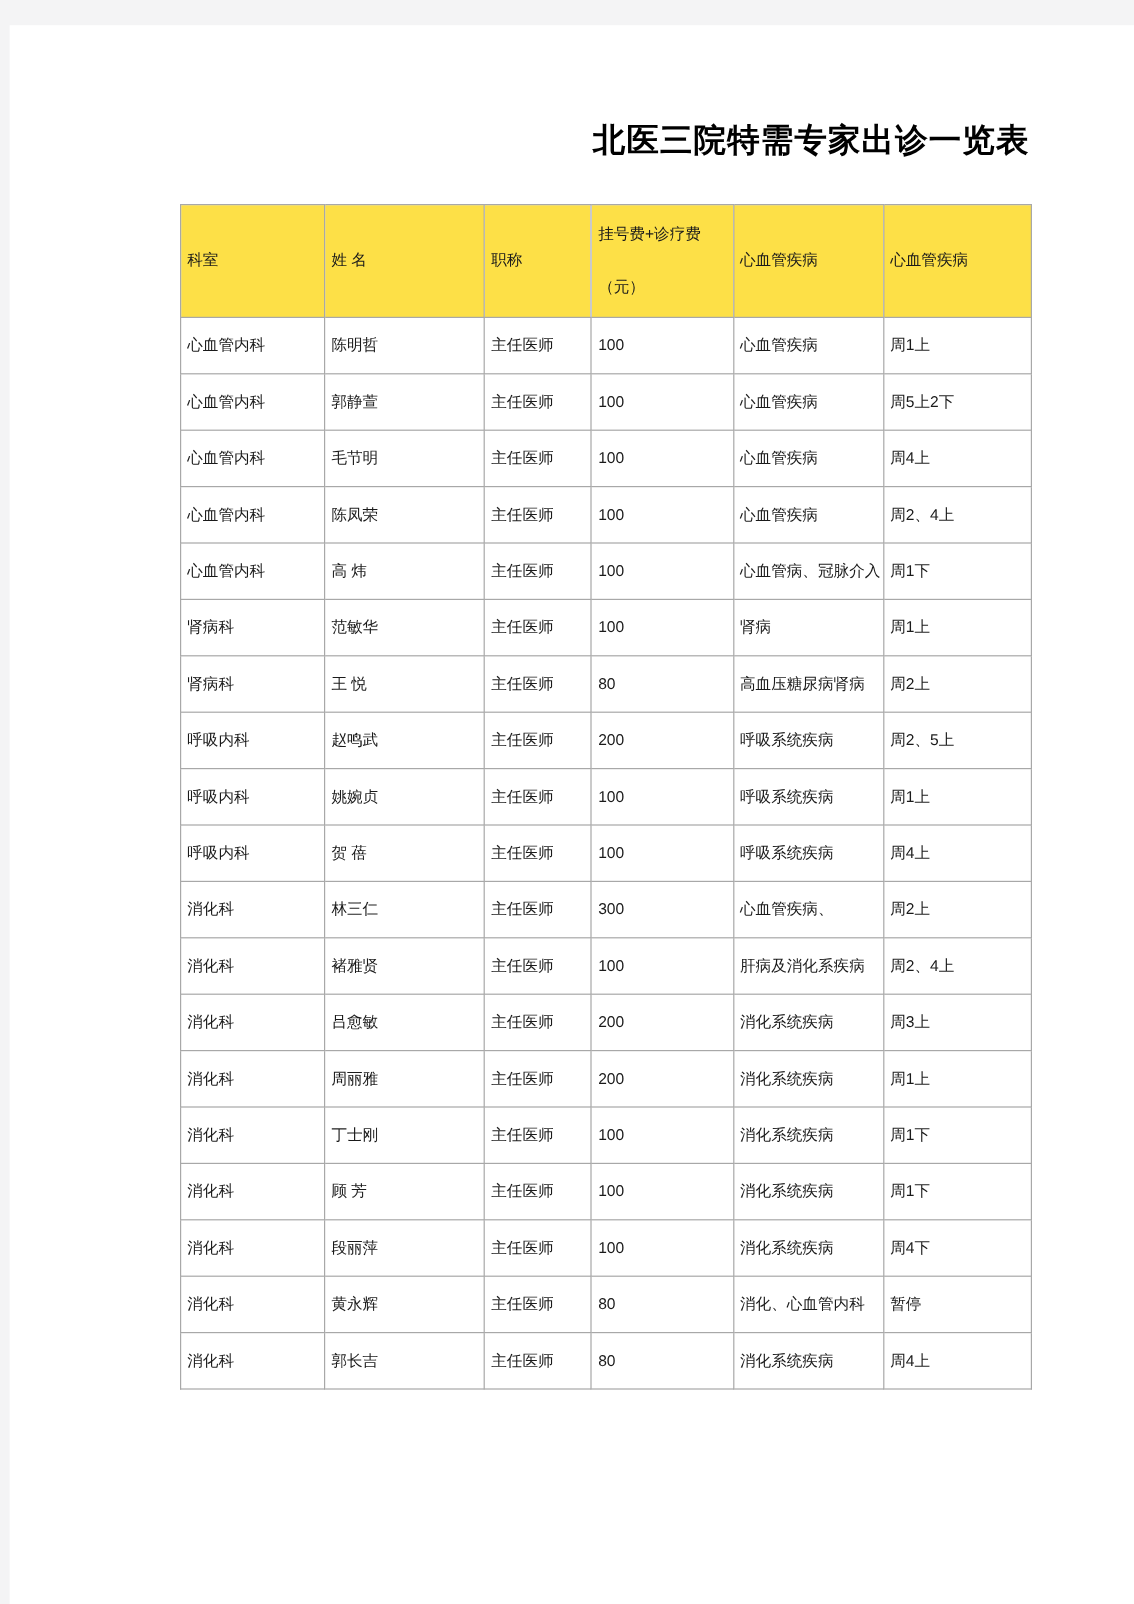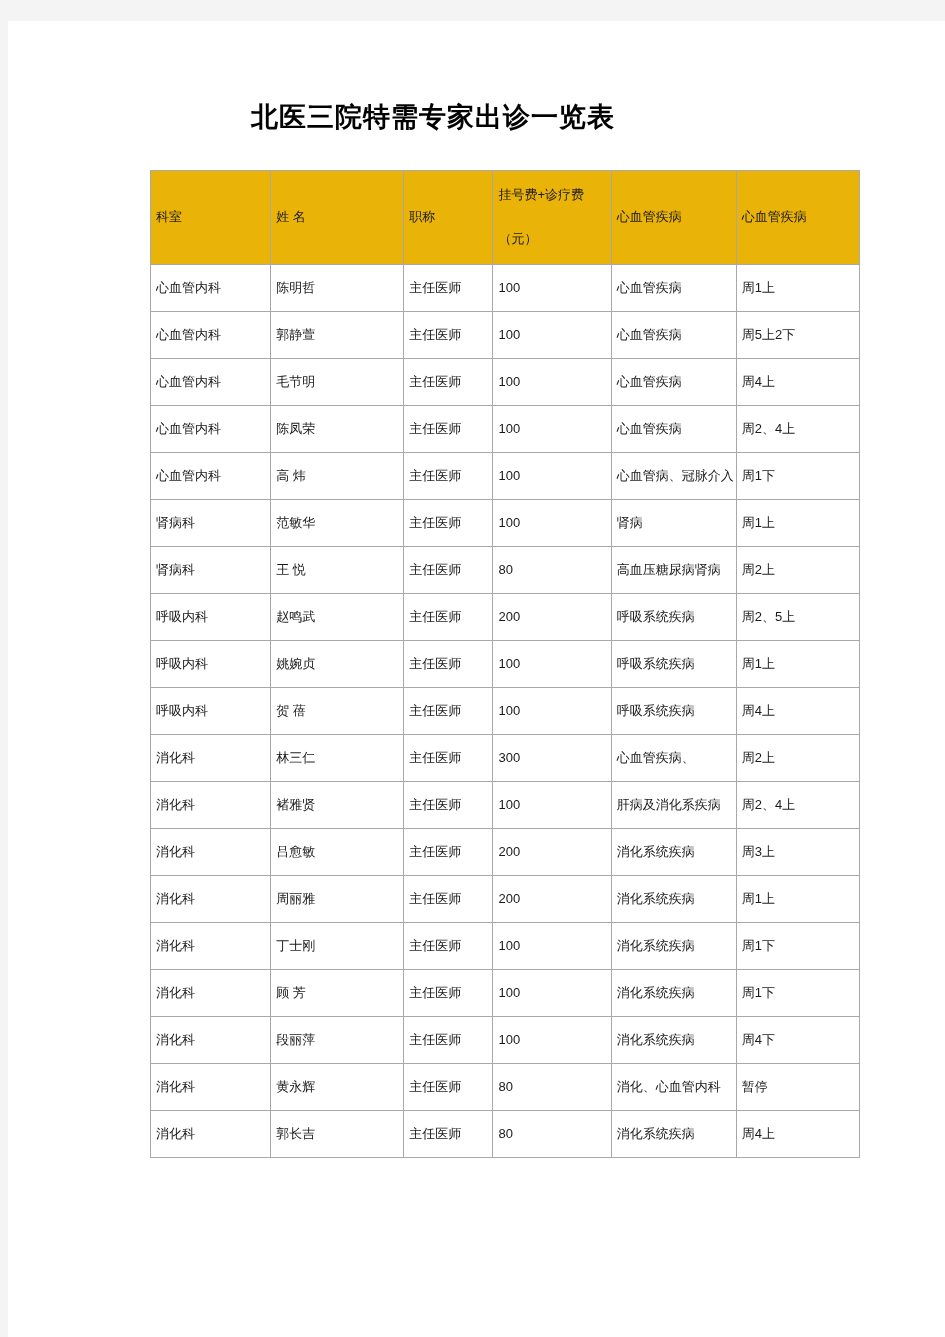--- a/index.html
+++ b/index.html
@@ -19,21 +19,21 @@
     top: 21px;
     width: 937px;
     height: 1316px;
     background: #ffffff;
   }
   .doc-title {
     position: absolute;
     left: 0;
     top: 78px;
     width: 850px;
-    text-align: center;
+    text-align: right;
     font-family: "Liberation Serif", "DejaVu Serif", serif;
     font-weight: bold;
     font-size: 27px;
     letter-spacing: 1px;
     color: #000000;
     white-space: nowrap;
   }
   .table-wrap {
     position: absolute;
     left: 142px;
@@ -53,21 +53,21 @@
     font-size: 13px;
     font-weight: normal;
     color: #1a1a1a;
     text-align: left;
     vertical-align: middle;
     line-height: 1.45;
     overflow: hidden;
     white-space: nowrap;
   }
   table.schedule thead th {
-    background: #eab308;
+    background: #fde047;
     height: 93px;
   }
   table.schedule tbody td {
     height: 46px;
     background: #ffffff;
   }
   th.fee-head {
     vertical-align: top;
     padding-top: 10px;
   }

